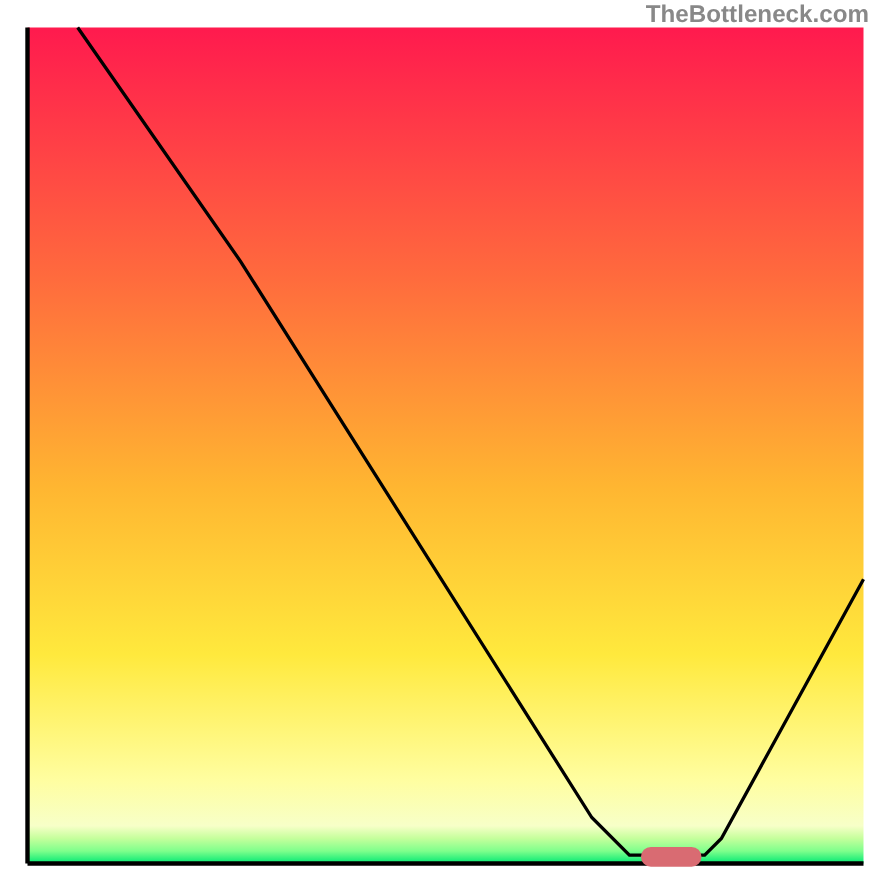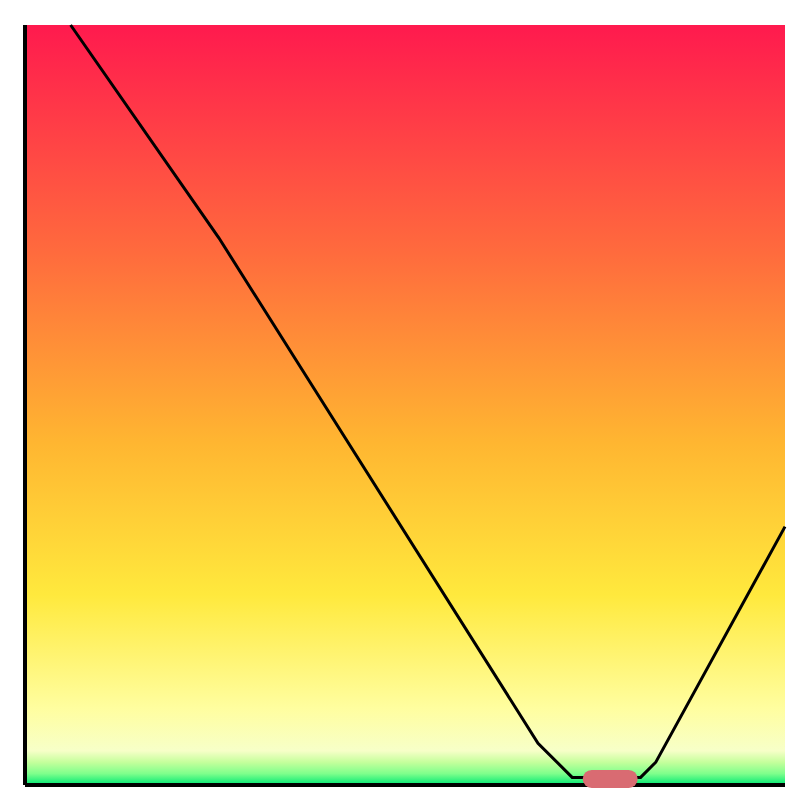--- a/index.html
+++ b/index.html
@@ -25,20 +25,21 @@
     z-index: 10;
   }
   svg {
     display: block;
   }
 </style>
 </head>
 <body>
 
 <div class="chart-container">
+  <div class="watermark">TheBottleneck.com</div>
   <svg width="800" height="800" viewBox="0 0 800 800">
     <defs>
       <linearGradient id="bg-grad" x1="0" y1="0" x2="0" y2="1">
           <stop offset="0%" stop-color="#FF1A4E"></stop>
           <stop offset="30%" stop-color="#FF6B3D"></stop>
           <stop offset="55.00000000000001%" stop-color="#FFB631"></stop>
           <stop offset="75%" stop-color="#FFE93D"></stop>
           <stop offset="90%" stop-color="#FFFEA0"></stop>
           <stop offset="95.5%" stop-color="#F7FFC8"></stop>
           <stop offset="97%" stop-color="#C5FF9C"></stop>

